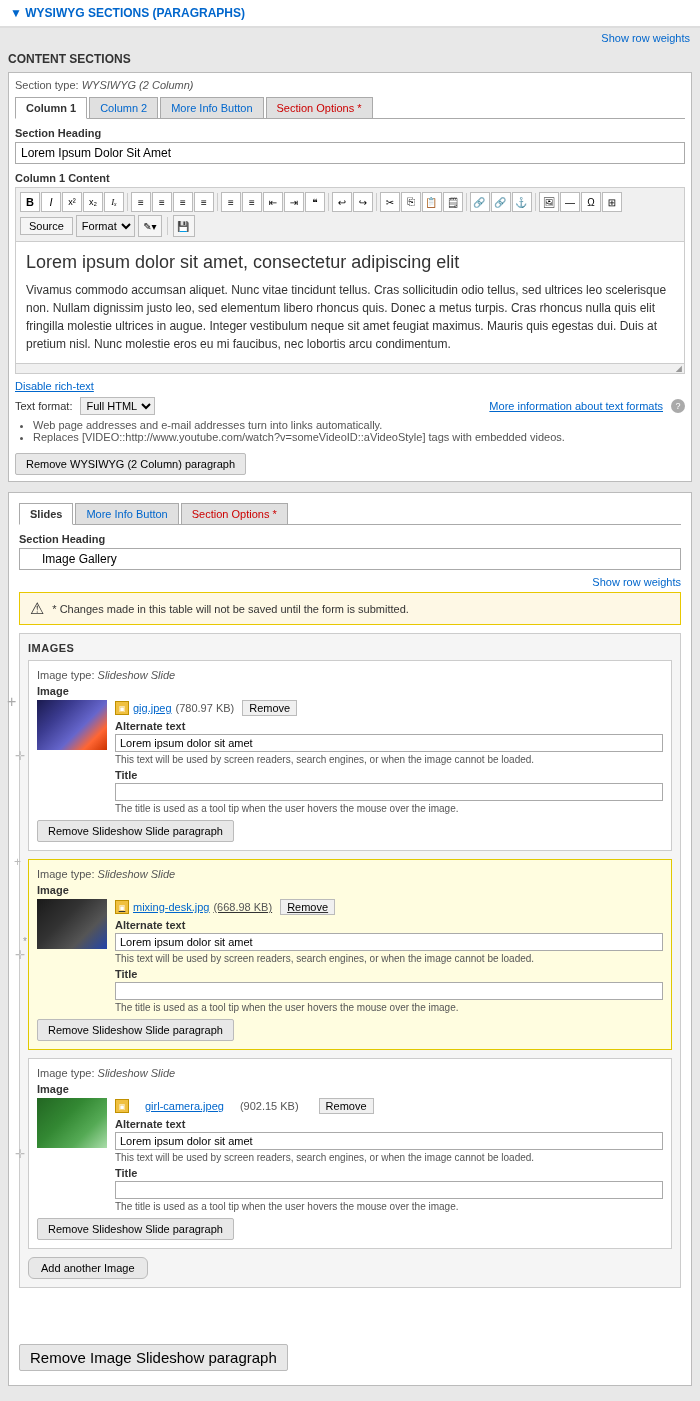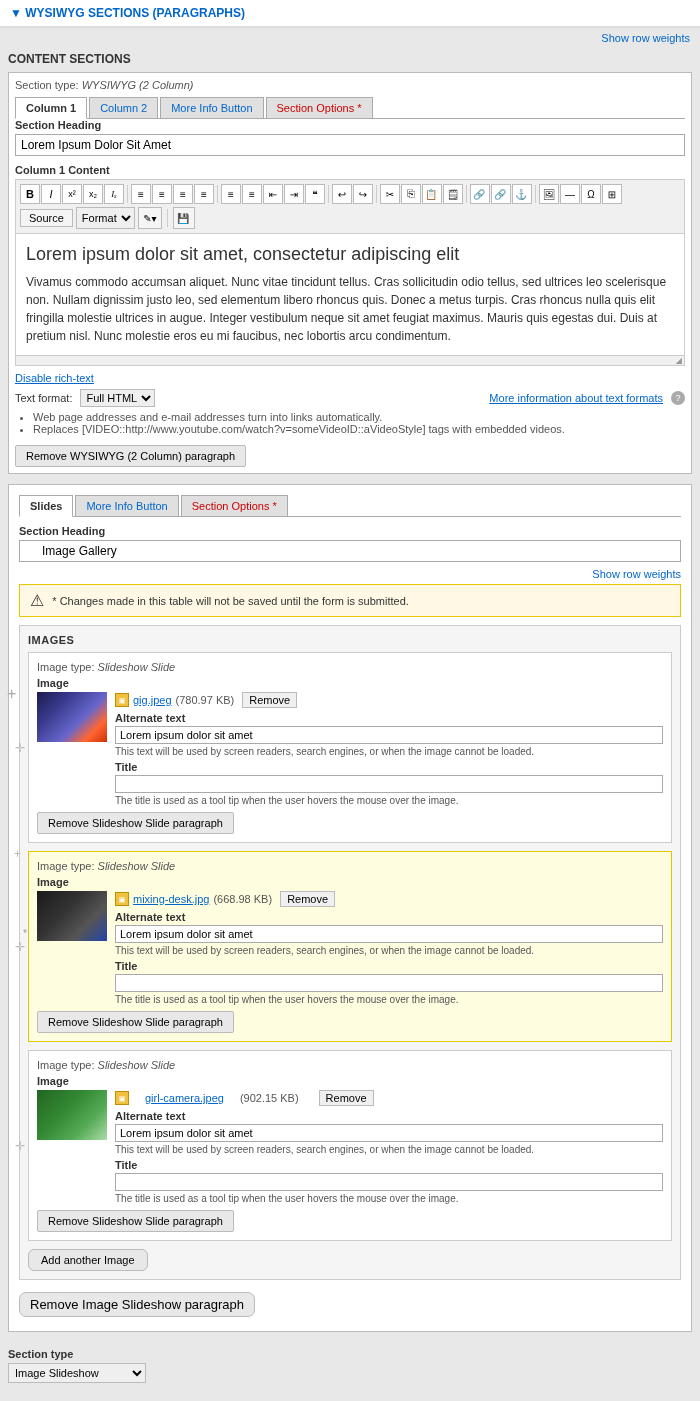--- a/index.html
+++ b/index.html
@@ -20,21 +20,21 @@
 
   <div style="font-size:12px; font-weight:bold; color:#333; padding:4px 0 6px 0;">CONTENT SECTIONS</div>
 
   <div style="background:#fff; border:1px solid #bbb; margin-bottom:10px; padding:6px; position:relative;">
     
     <div style="font-size:11px; color:#555; margin-bottom:6px;">
       <span>Section type: </span><em>WYSIWYG (2 Column)</em>
     </div>
 
     
-    <div style="display:flex; border-bottom:1px solid #aaa; text-align:right;">
+    <div style="display:flex; border-bottom:1px solid #aaa; margin-bottom:8px;text-align:right;">
       <div style="padding:4px 10px; border:1px solid #aaa; border-bottom:none; background:#fff; font-size:11px; cursor:pointer; margin-right:2px; color:#333; font-weight:bold; border-bottom:1px solid #fff; margin-bottom:-1px;">
         <span>Column 1</span>
       </div>
       <div style="padding:4px 10px; border:1px solid #aaa; border-bottom:none; background:#e0e0e0; font-size:11px; cursor:pointer; margin-right:2px; color:#0066cc;">
         <span>Column 2</span>
       </div>
       <div style="padding:4px 10px; border:1px solid #aaa; border-bottom:none; background:#e0e0e0; font-size:11px; cursor:pointer; margin-right:2px; color:#0066cc;">
         <span>More Info Button</span>
       </div>
       <div style="padding:4px 10px; border:1px solid #aaa; border-bottom:none; background:#e0e0e0; font-size:11px; cursor:pointer; color:#cc0000;">
@@ -202,21 +202,21 @@
       <div style="background:#fffde0; border:1px solid #e0c800; padding:8px; margin-bottom:8px; position:relative;">
         <span style="position:absolute; left:-14px; top:50%; transform:translateY(-50%); font-size:12px; color:#bbb; cursor:move;">✛</span>
         <span style="position:absolute; left:-6px; top:40%; font-size:10px; color:#999;">*</span>
         <div style="font-size:11px; color:#555; margin-bottom:4px;">
           <span>Image type: </span><em>Slideshow Slide</em>
         </div>
         <div style="font-weight:bold; font-size:11px; margin-bottom:3px;">Image</div>
         <div style="display:flex; gap:8px; align-items:flex-start;">
           <div style="width:70px; height:50px; flex-shrink:0; background:linear-gradient(135deg,#1a1a1a 0%,#333 40%,#555 70%,#2244aa 100%);"></div>
           <div style="flex:1;">
-            <div style="display:flex; align-items:center; gap:4px; margin-bottom:4px;">
+            <div style="display:flex; align-items:center; gap:4px; margin-bottom:4px;text-decoration:underline;">
               <span style="display:inline-block; width:14px; height:14px; background:#f0c040; border:1px solid #c09000; font-size:7px; text-align:center; line-height:14px; color:#fff;">▣</span>
               <a href="#" style="color:#0066cc; font-size:11px;">mixing-desk.jpg</a>
               <span style="color:#555; font-size:11px;">(668.98 KB)</span>
               <button style="font-size:11px; border:1px solid #bbb; background:#f0f0f0; padding:1px 6px; cursor:pointer; margin-left:4px;">Remove</button>
             </div>
             <div style="font-weight:bold; font-size:11px;">Alternate text</div>
             <input type="text" style="width: 100%; border: 1px solid rgb(170, 170, 170); padding: 2px 4px; font-size: 11px; margin-top: 2px;" value="Lorem ipsum dolor sit amet">
             <div style="font-size:10px; color:#555; margin-top:2px;">This text will be used by screen readers, search engines, or when the image cannot be loaded.</div>
             <div style="font-weight:bold; font-size:11px; margin-top:4px;">Title</div>
             <input type="text" style="width: 100%; border: 1px solid rgb(170, 170, 170); padding: 2px 4px; font-size: 11px; margin-top: 2px;" value="">
@@ -256,21 +256,21 @@
         </div>
       </div>
 
       <div style="margin-top:4px;">
         <button style="background:#e8e8e8; border:1px solid #bbb; padding:4px 12px; font-size:11px; cursor:pointer; border-radius:6px;">Add another Image</button>
       </div>
     </div>
 
     
     <div style="margin-top:8px; padding:4px 0;">
-      <button style="background:#e8e8e8; border:1px solid #bbb; padding:4px 10px; font-size:13px; cursor:pointer; border-radius:7px;">Remove Image Slideshow paragraph</button>
+      <button style="background:#e8e8e8; border:1px solid #bbb; padding:4px 10px; font-size:15px; cursor:pointer; border-radius:2px;margin-top:44px;">Remove Image Slideshow paragraph</button>
     </div>
   </div>
 
   <div style="margin-top:10px; padding:6px 0;">
     <div style="font-size:11px; font-weight:bold; margin-bottom:3px;">Section type</div>
     <select style="font-size:11px; border:1px solid #bbb; padding:2px; margin-bottom:6px;"><option>Image Slideshow</option><option>WYSIWYG (2 Column)</option><option>Text Only</option></select>
     
   </div>
 
 </div>

